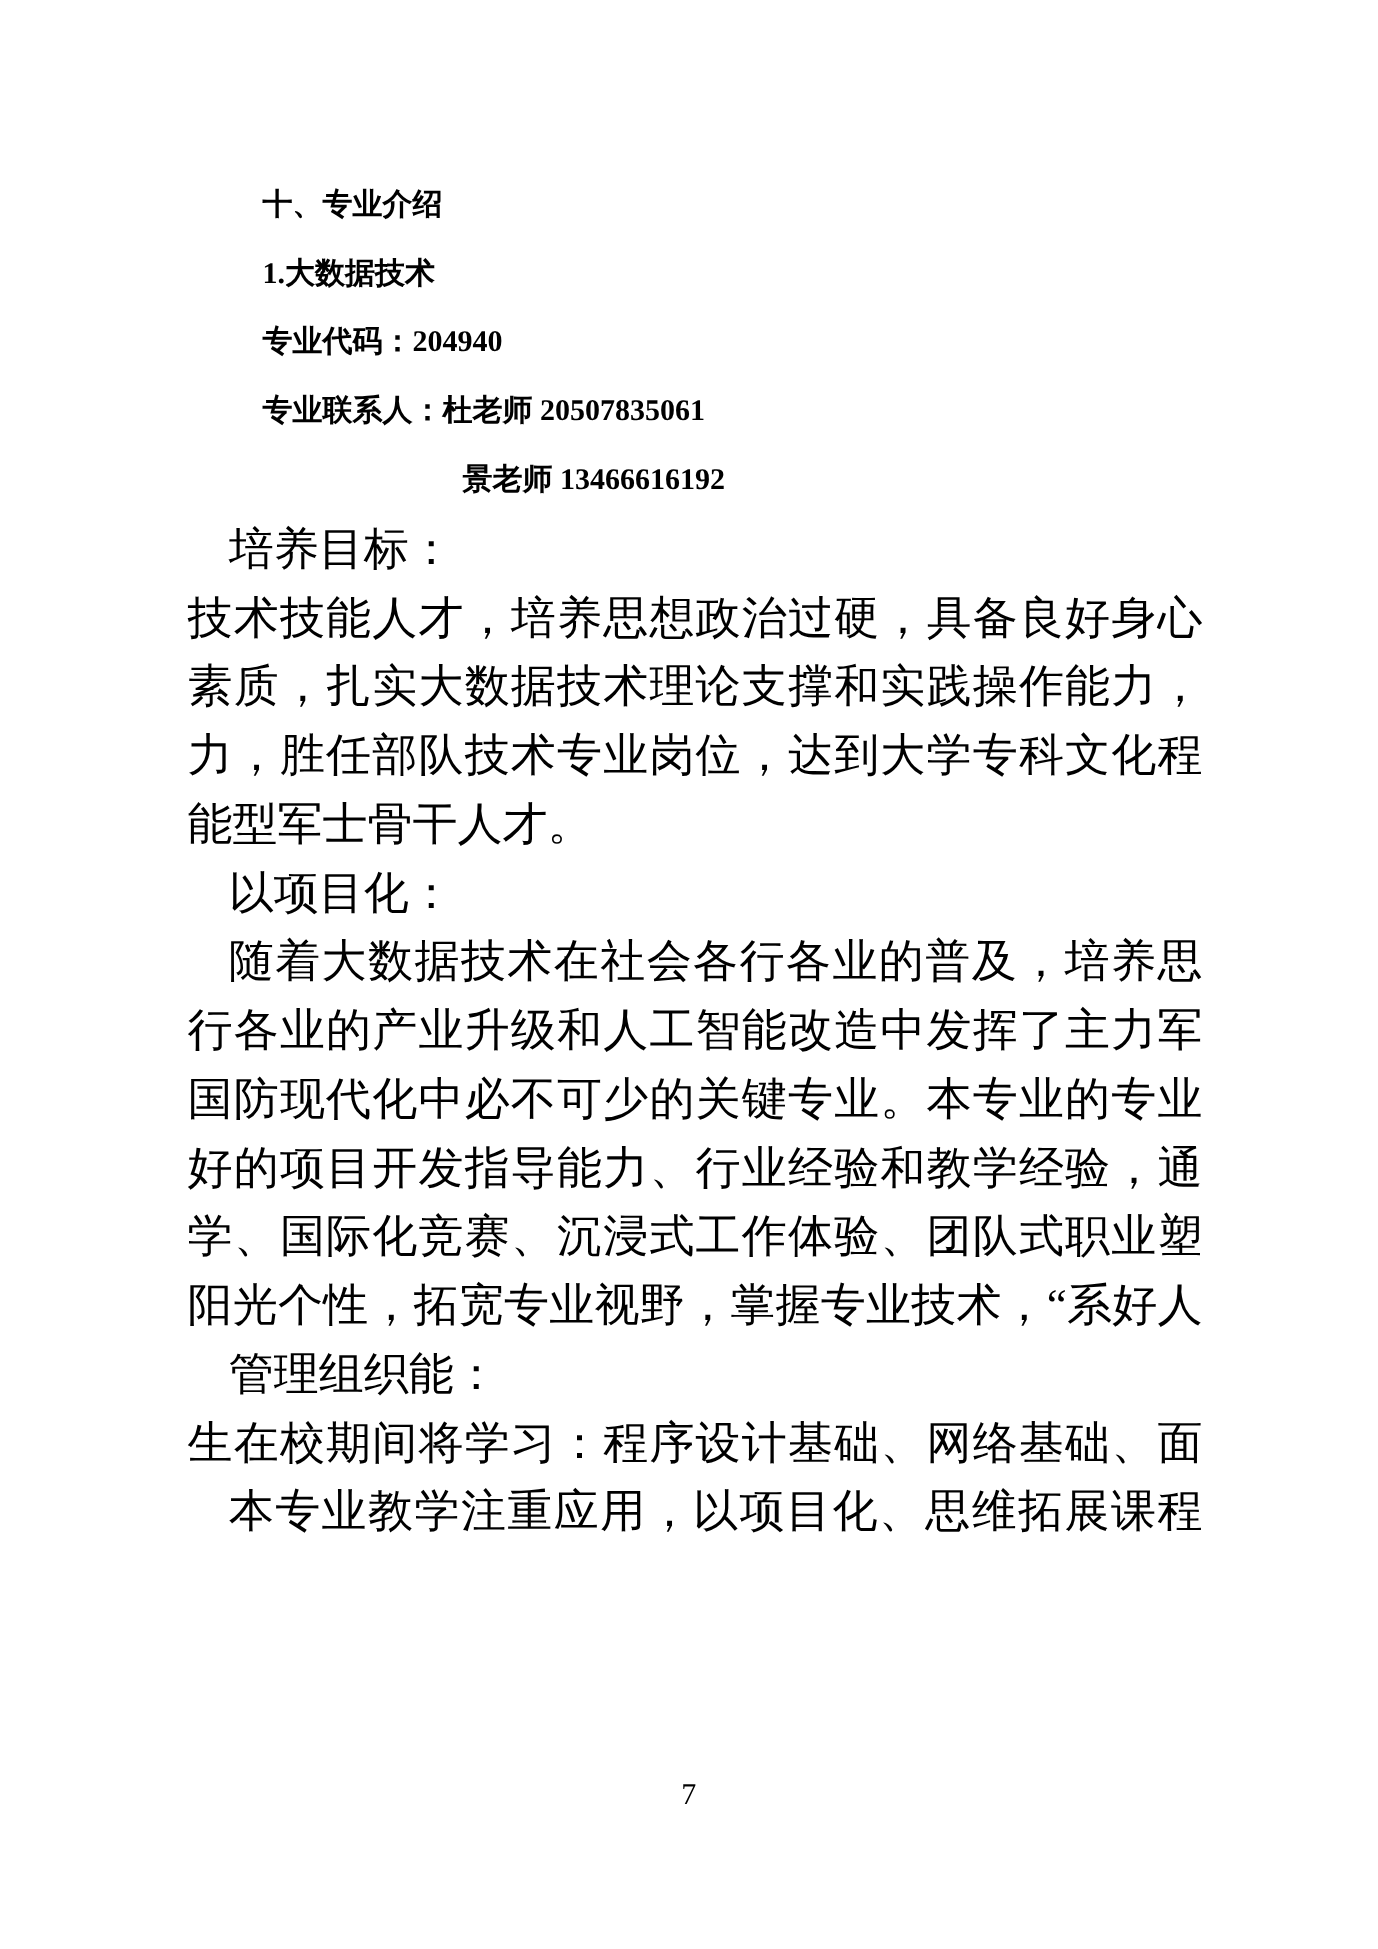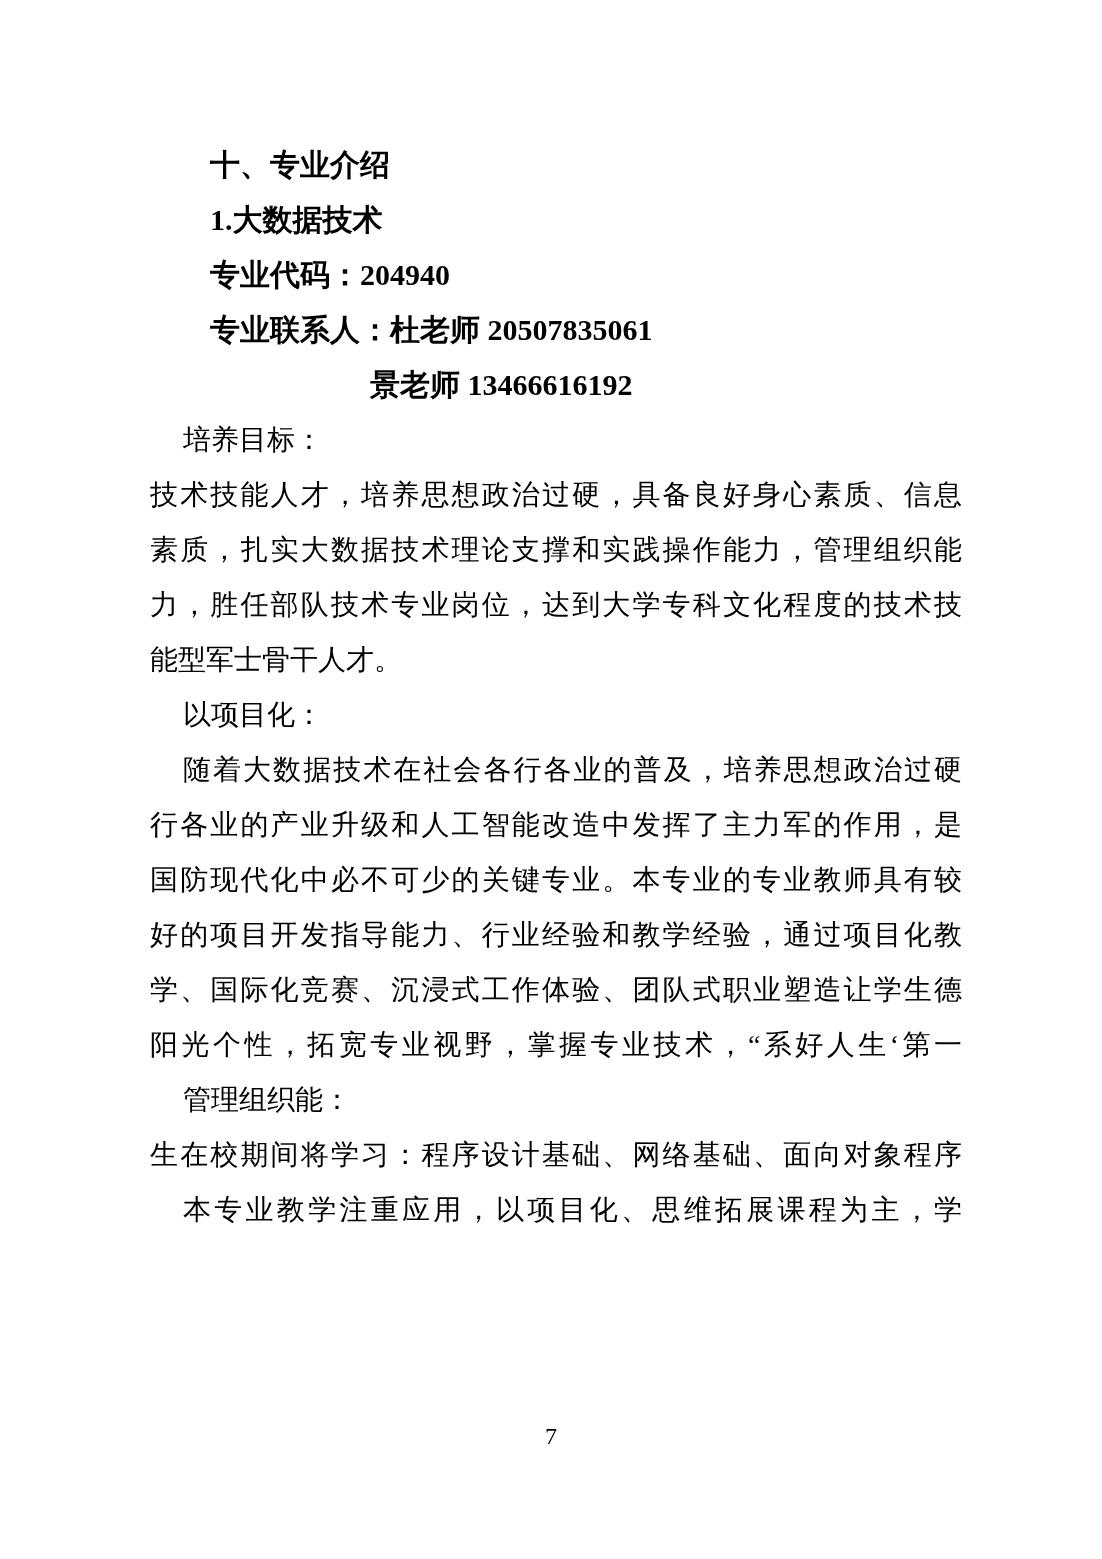--- a/index.html
+++ b/index.html
@@ -18,27 +18,27 @@
   }
   .content {
     position: absolute;
     left: 150px;
     top: 137px;
     width: 812px;
   }
   .line {
     height: 55px;
     line-height: 55px;
-    font-size: 28px;
+    font-size: 36px;
     white-space: normal;
     overflow: hidden;
   }
   .bold {
     font-weight: bold;
-    font-size: 30px;
+    font-size: 24px;
   }
   .indent {
     text-indent: 33px;
   }
   .indent-heading {
     text-indent: 60px;
   }
   .indent-contact2 {
     text-indent: 220px;
   }

